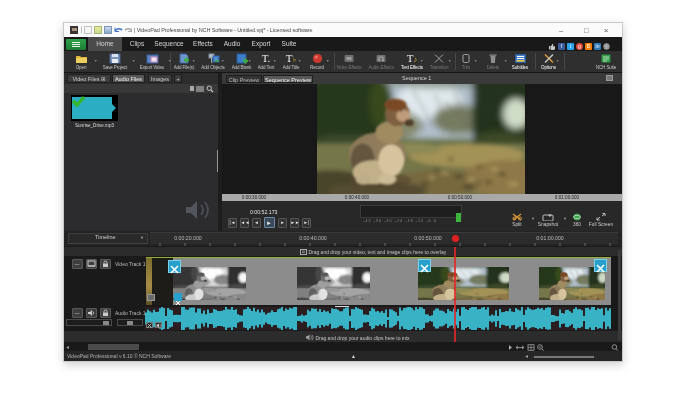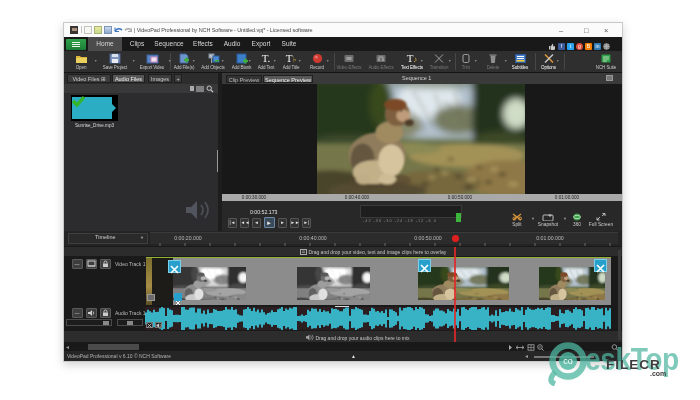--- a/index.html
+++ b/index.html
@@ -512,26 +512,13 @@
         <ellipse cx="78" cy="21" rx="11.5" ry="6" fill="#7c4a26"></ellipse>
         <ellipse cx="86" cy="32" rx="7" ry="6" fill="#bf9d7a"></ellipse>
         <ellipse cx="92" cy="39" rx="4.6" ry="3.4" fill="#4f3e2c"></ellipse>
         <circle cx="84" cy="27" r="1.1" fill="#2e2218"></circle>
         <ellipse cx="46" cy="96" rx="8" ry="5.5" fill="#bfae88"></ellipse>
         <ellipse cx="70" cy="96" rx="9" ry="5.5" fill="#cdbc96"></ellipse>
       </g>
     </g>
   </defs>
 </svg>
-<div class="abs" style="left:540px;top:338px;width:160px;height:62px;">
-  <svg class="abs" style="left:3px;top:0;" width="48" height="48" viewBox="0 0 48 48">
-    <g fill="none" stroke="rgba(77,182,160,0.75)">
-      <circle cx="25" cy="23" r="15.5" stroke-width="6.5"></circle>
-      <path d="M12,34 q-8,9 0,12" stroke-width="5.5"></path>
-    </g>
-    <circle cx="25" cy="23" r="9" fill="rgba(77,182,160,0.8)"></circle>
-    <text x="25" y="26" font-size="9" fill="#fff" text-anchor="middle" font-family="Liberation Sans">co</text>
-  </svg>
-  <div class="abs" style="left:45px;top:3px;font-size:32px;font-weight:bold;color:rgba(77,182,160,0.72);letter-spacing:-0.5px;transform:scaleX(0.88);transform-origin:0 0;">eskTop</div>
-  <div class="abs" style="left:66px;top:19px;font-size:13.5px;font-weight:bold;color:#3d3d3d;letter-spacing:1px;">FILECR</div>
-  <div class="abs" style="left:110px;top:31.5px;font-size:7px;font-weight:bold;color:#3d3d3d;">.com</div>
-</div>
 </div>
 
 </body></html>

